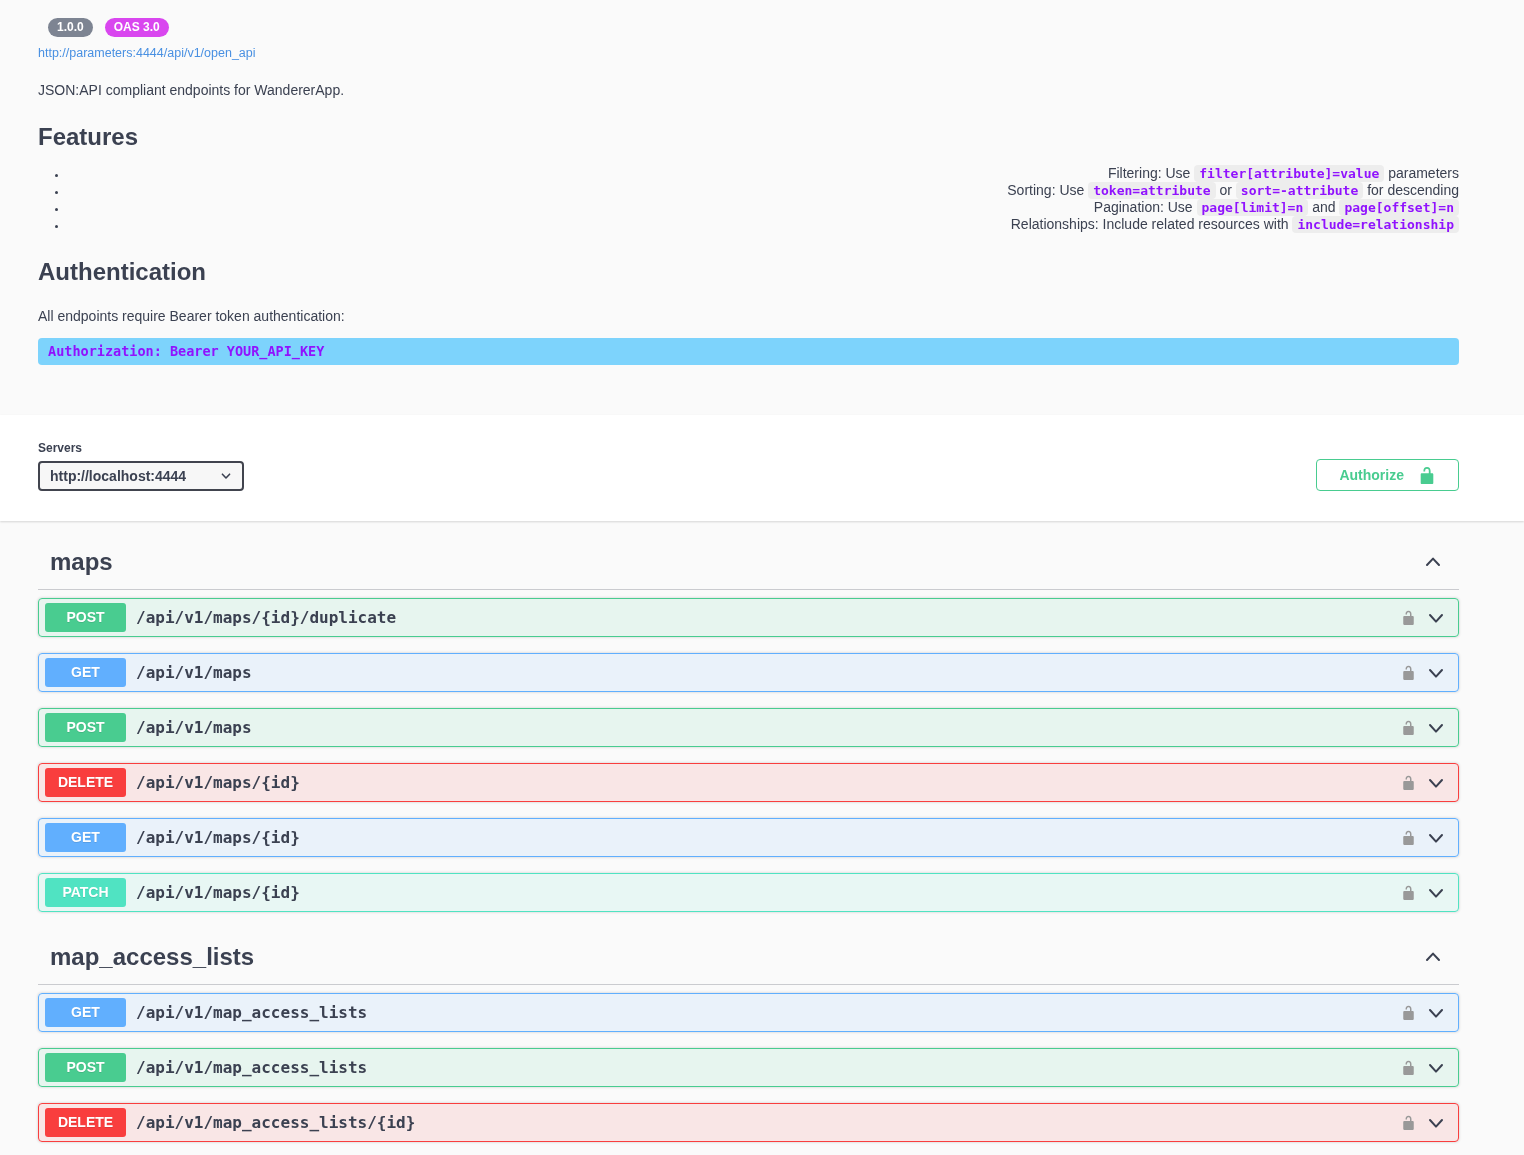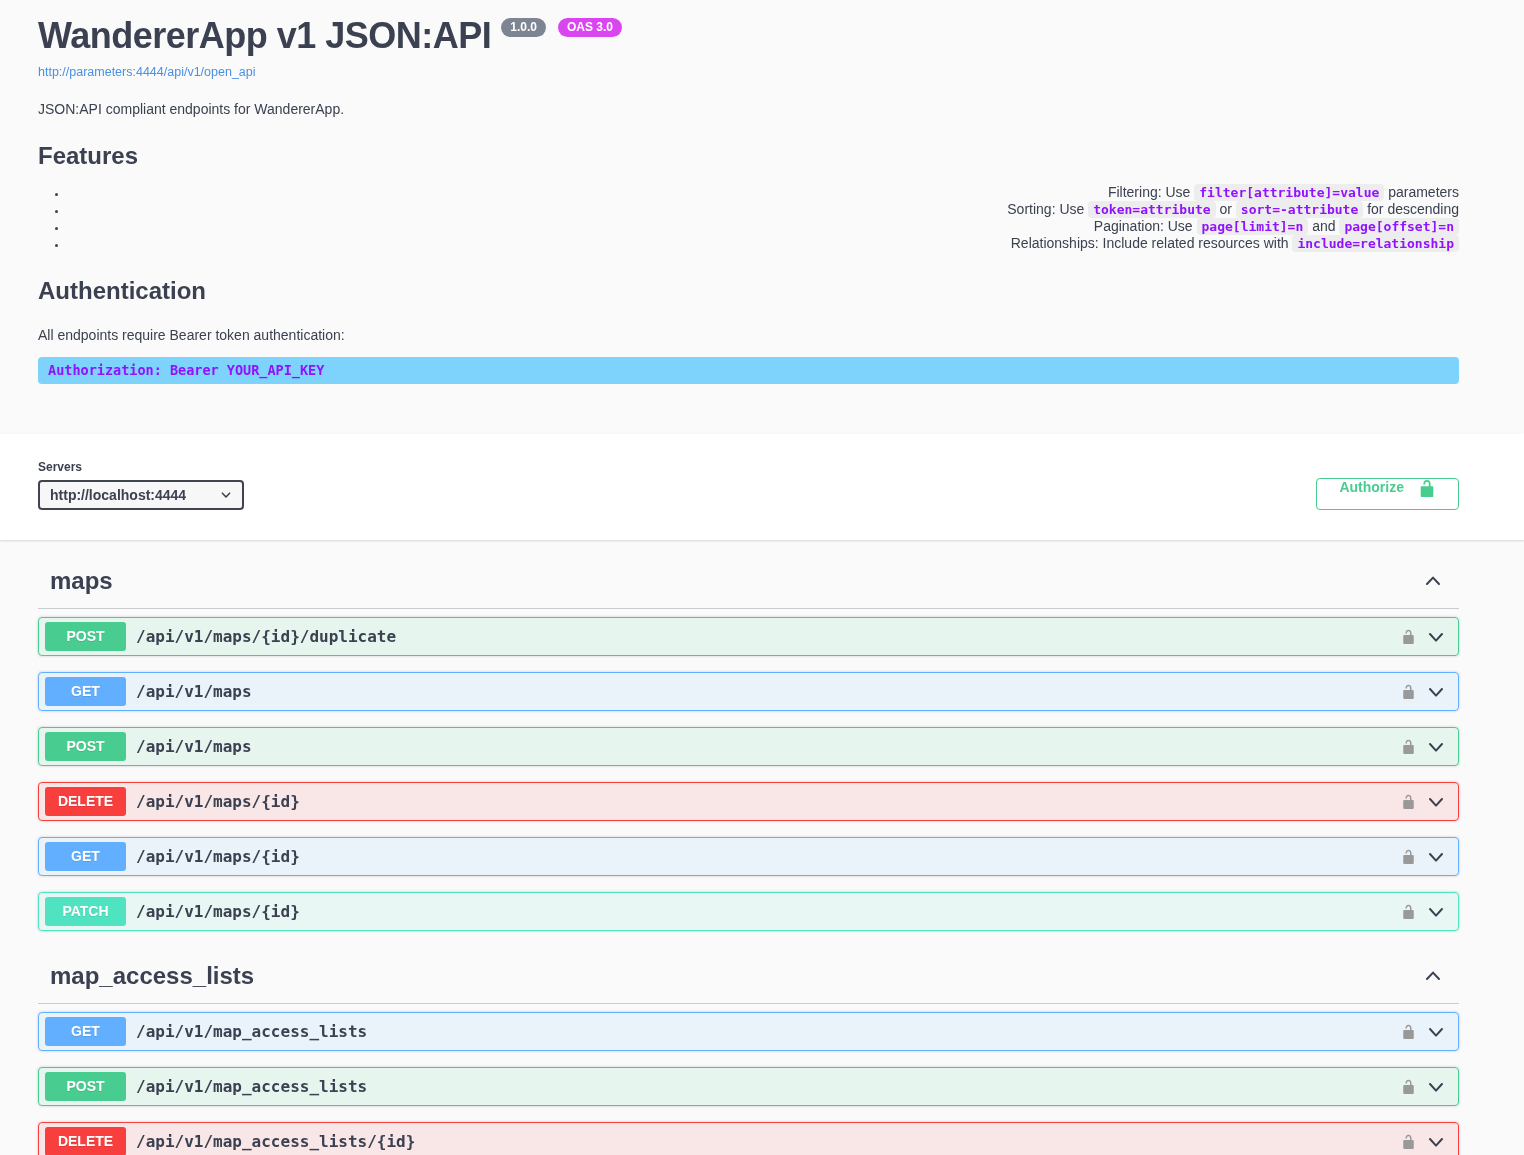--- a/index.html
+++ b/index.html
@@ -54,21 +54,21 @@
     width: 206px; height: 30px; border: 2px solid #41444e; border-radius: 4px;
     background: #f7f7f7; display: flex; align-items: center; padding: 0 10px;
     font-size: 14px; font-weight: bold; color: #3b4151; cursor: pointer;
   }
   .server-select .sel-chevron { margin-left: auto; display: flex; }
   .authorize-btn {
     height: 32px; padding: 0 22px; background: transparent;
     border: 1.5px solid #49cc90; border-radius: 4px;
     color: #49cc90; font-size: 14px; font-weight: bold;
     font-family: "Liberation Sans", sans-serif;
-    display: flex; gap: 14px; cursor: pointer;
+    display: flex; align-items: center; gap: 14px; cursor: pointer;
   }
 
   
   .operations { padding-top: 12px; }
   .tag-header {
     display: flex; justify-content: space-between; align-items: center;
     padding: 14px 16px 12px 12px;
     border-bottom: 1px solid rgba(59,65,81,.25);
     margin-bottom: 8px; cursor: pointer;
   }
@@ -91,21 +91,20 @@
   }
   .op-lock { margin-left: auto; display: flex; padding: 2px; }
   .op-arrow { display: flex; margin: 0 12px 0 8px; }
   svg { display: block; }
 </style>
 </head>
 <body>
 
 <div class="wrapper info-section">
   <div class="title-row">
-    <h1>WandererApp v1 JSON:API</h1>
     <span class="badges">
       <span class="badge version">1.0.0</span>
       <span class="badge oas">OAS 3.0</span>
     </span>
   </div>
   <a class="base-url" href="#">http://parameters:4444/api/v1/open_api</a>
   <p class="description">JSON:API compliant endpoints for WandererApp.</p>
 
   <h2 class="info-h2">Features</h2>
   <ul class="features-list" id="features-list">

